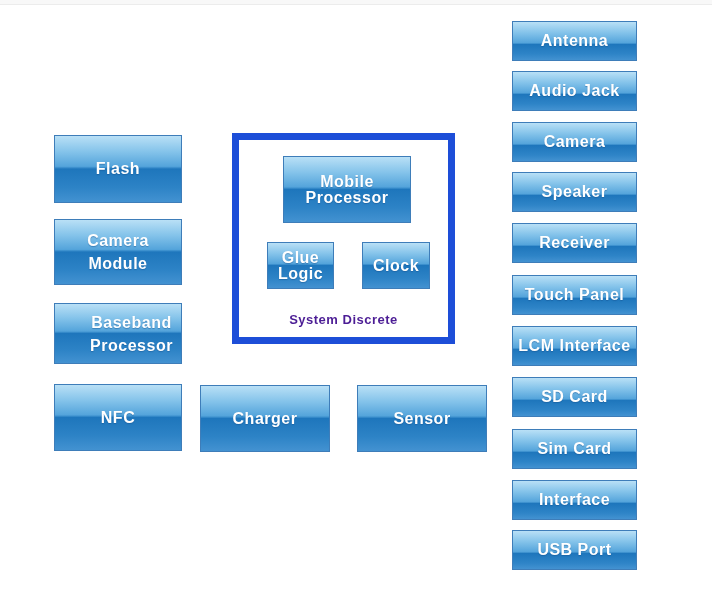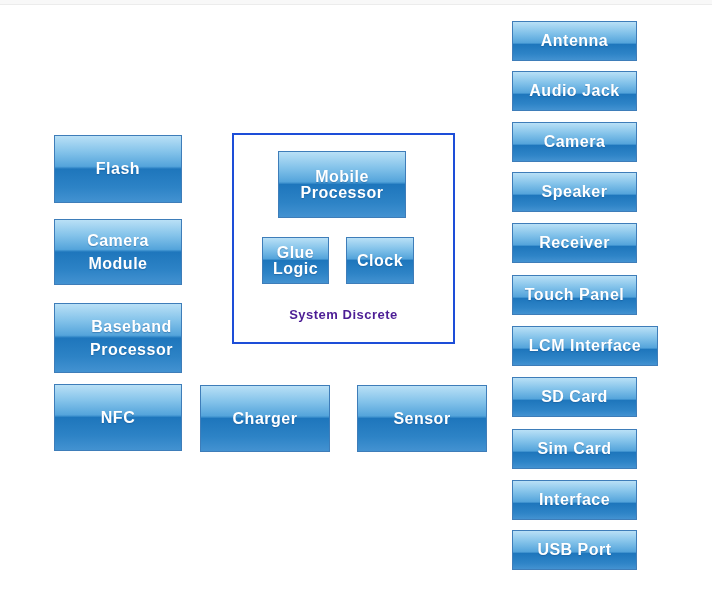--- a/index.html
+++ b/index.html
@@ -61,21 +61,21 @@
     line-height: 16px;
   }
   .lbl.wide-lines {
     line-height: 23px;
   }
   .group {
     position: absolute;
     box-sizing: border-box;
     left: 232px; top: 133px;
     width: 223px; height: 211px;
-    border: 2px solid #1d4ed8;
+    border: 7px solid #1d4ed8;
     background: #ffffff;
   }
   .group-label {
     position: absolute;
     left: 0; top: 172px;
     width: 100%;
     text-align: center;
     color: #4c1d95;
     font-size: 13px;
     font-weight: bold;
@@ -88,37 +88,37 @@
 <div class="canvas">
   <div class="topbar"></div>
 
   <div class="box lg" style="left:54px; top:135px; width:128px; height:68px;">
     <span class="lbl">Flash</span>
   </div>
   <div class="box lg" style="left:54px; top:219px; width:128px; height:66px;">
     <span class="lbl wide-lines">Camera
 Module</span>
   </div>
-  <div class="box lg" style="left:54px; top:303px; width:128px; height:70px;padding-left:27px;">
+  <div class="box lg" style="left:54px; top:303px; width:128px; height:61px;padding-left:27px;">
     <span class="lbl wide-lines">Baseband
 Processor</span>
   </div>
   <div class="box lg" style="left:54px; top:384px; width:128px; height:67px;">
     <span class="lbl">NFC</span>
   </div>
 
   <div class="group">
     <div class="box lg" style="left:44px; top:16px; width:128px; height:67px;">
       <span class="lbl">Mobile Processor</span>
     </div>
     <div class="box lg" style="left:28px; top:102px; width:67px; height:47px;">
       <span class="lbl">Glue
 Logic</span>
     </div>
-    <div class="box lg" style="left:112px; top:102px; width:68px; height:47px;">
+    <div class="box lg" style="left:123px; top:102px; width:68px; height:47px;">
       <span class="lbl">Clock</span>
     </div>
     <div class="group-label">System Discrete</div>
   </div>
 
   <div class="box lg" style="left:357px; top:385px; width:130px; height:67px;">
     <span class="lbl">Sensor</span>
   </div>
   <div class="box lg" style="left:200px; top:385px; width:130px; height:67px;">
     <span class="lbl">Charger</span>
@@ -135,21 +135,21 @@
   </div>
   <div class="box sm" style="left:512px; top:172px; width:125px; height:40px;">
     <span class="lbl">Speaker</span>
   </div>
   <div class="box sm" style="left:512px; top:223px; width:125px; height:40px;">
     <span class="lbl">Receiver</span>
   </div>
   <div class="box sm" style="left:512px; top:275px; width:125px; height:40px;">
     <span class="lbl">Touch Panel</span>
   </div>
-  <div class="box sm" style="left:512px; top:326px; width:146px; height:40px;">
+  <div class="box sm" style="left:512px; top:326px; width:125px; height:40px;">
     <span class="lbl">LCM Interface</span>
   </div>
   <div class="box sm" style="left:512px; top:377px; width:125px; height:40px;">
     <span class="lbl">SD Card</span>
   </div>
   <div class="box sm" style="left:512px; top:429px; width:125px; height:40px;">
     <span class="lbl">Sim Card</span>
   </div>
   <div class="box sm" style="left:512px; top:480px; width:125px; height:40px;">
     <span class="lbl">Interface</span>

